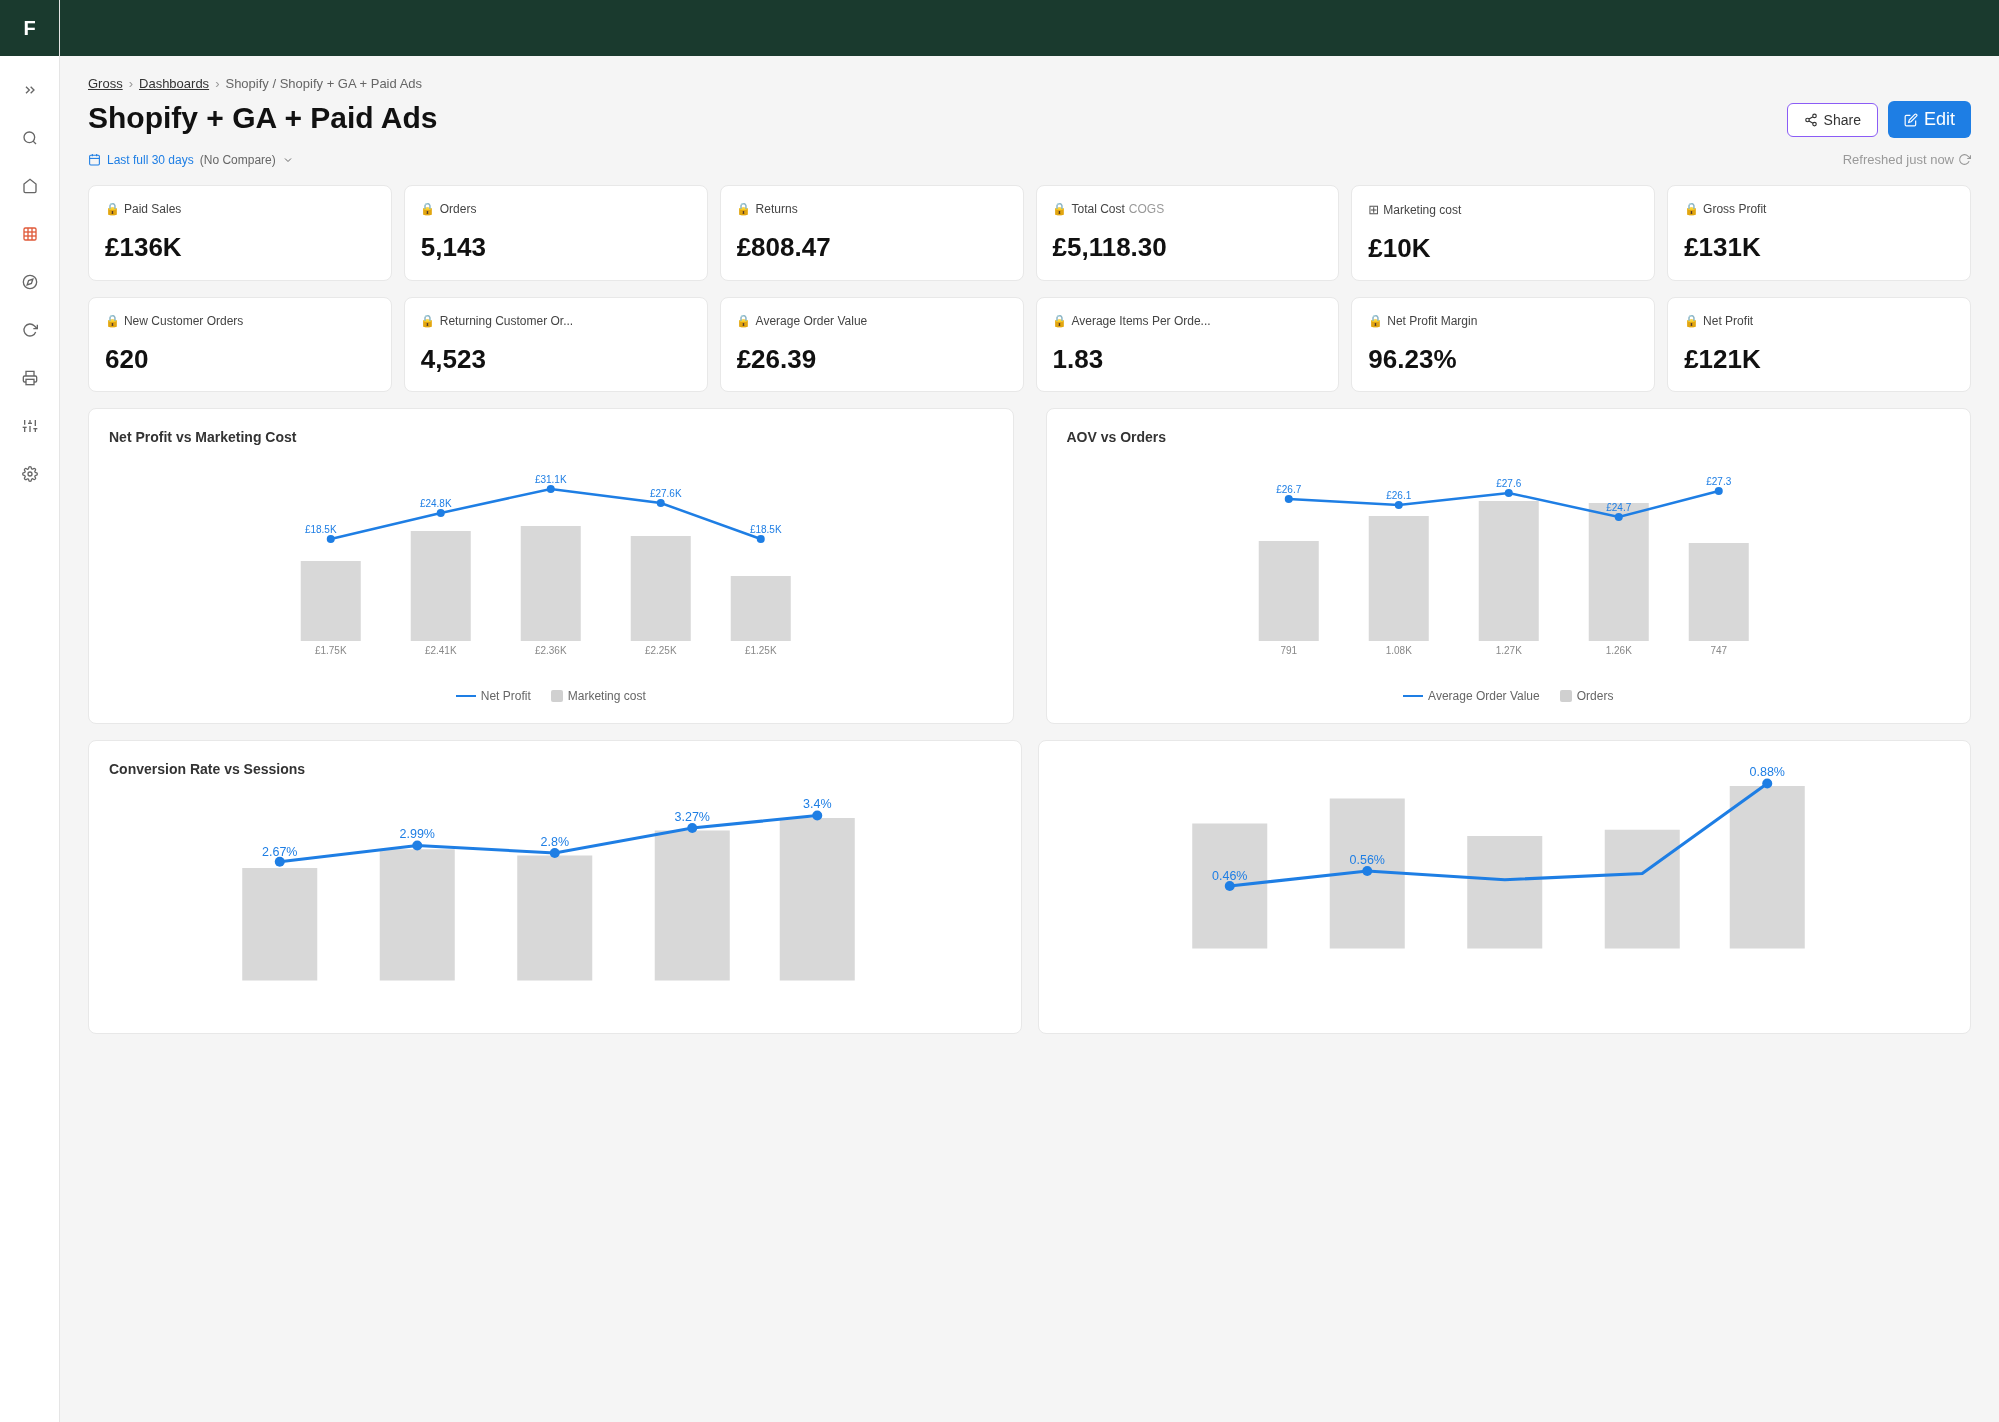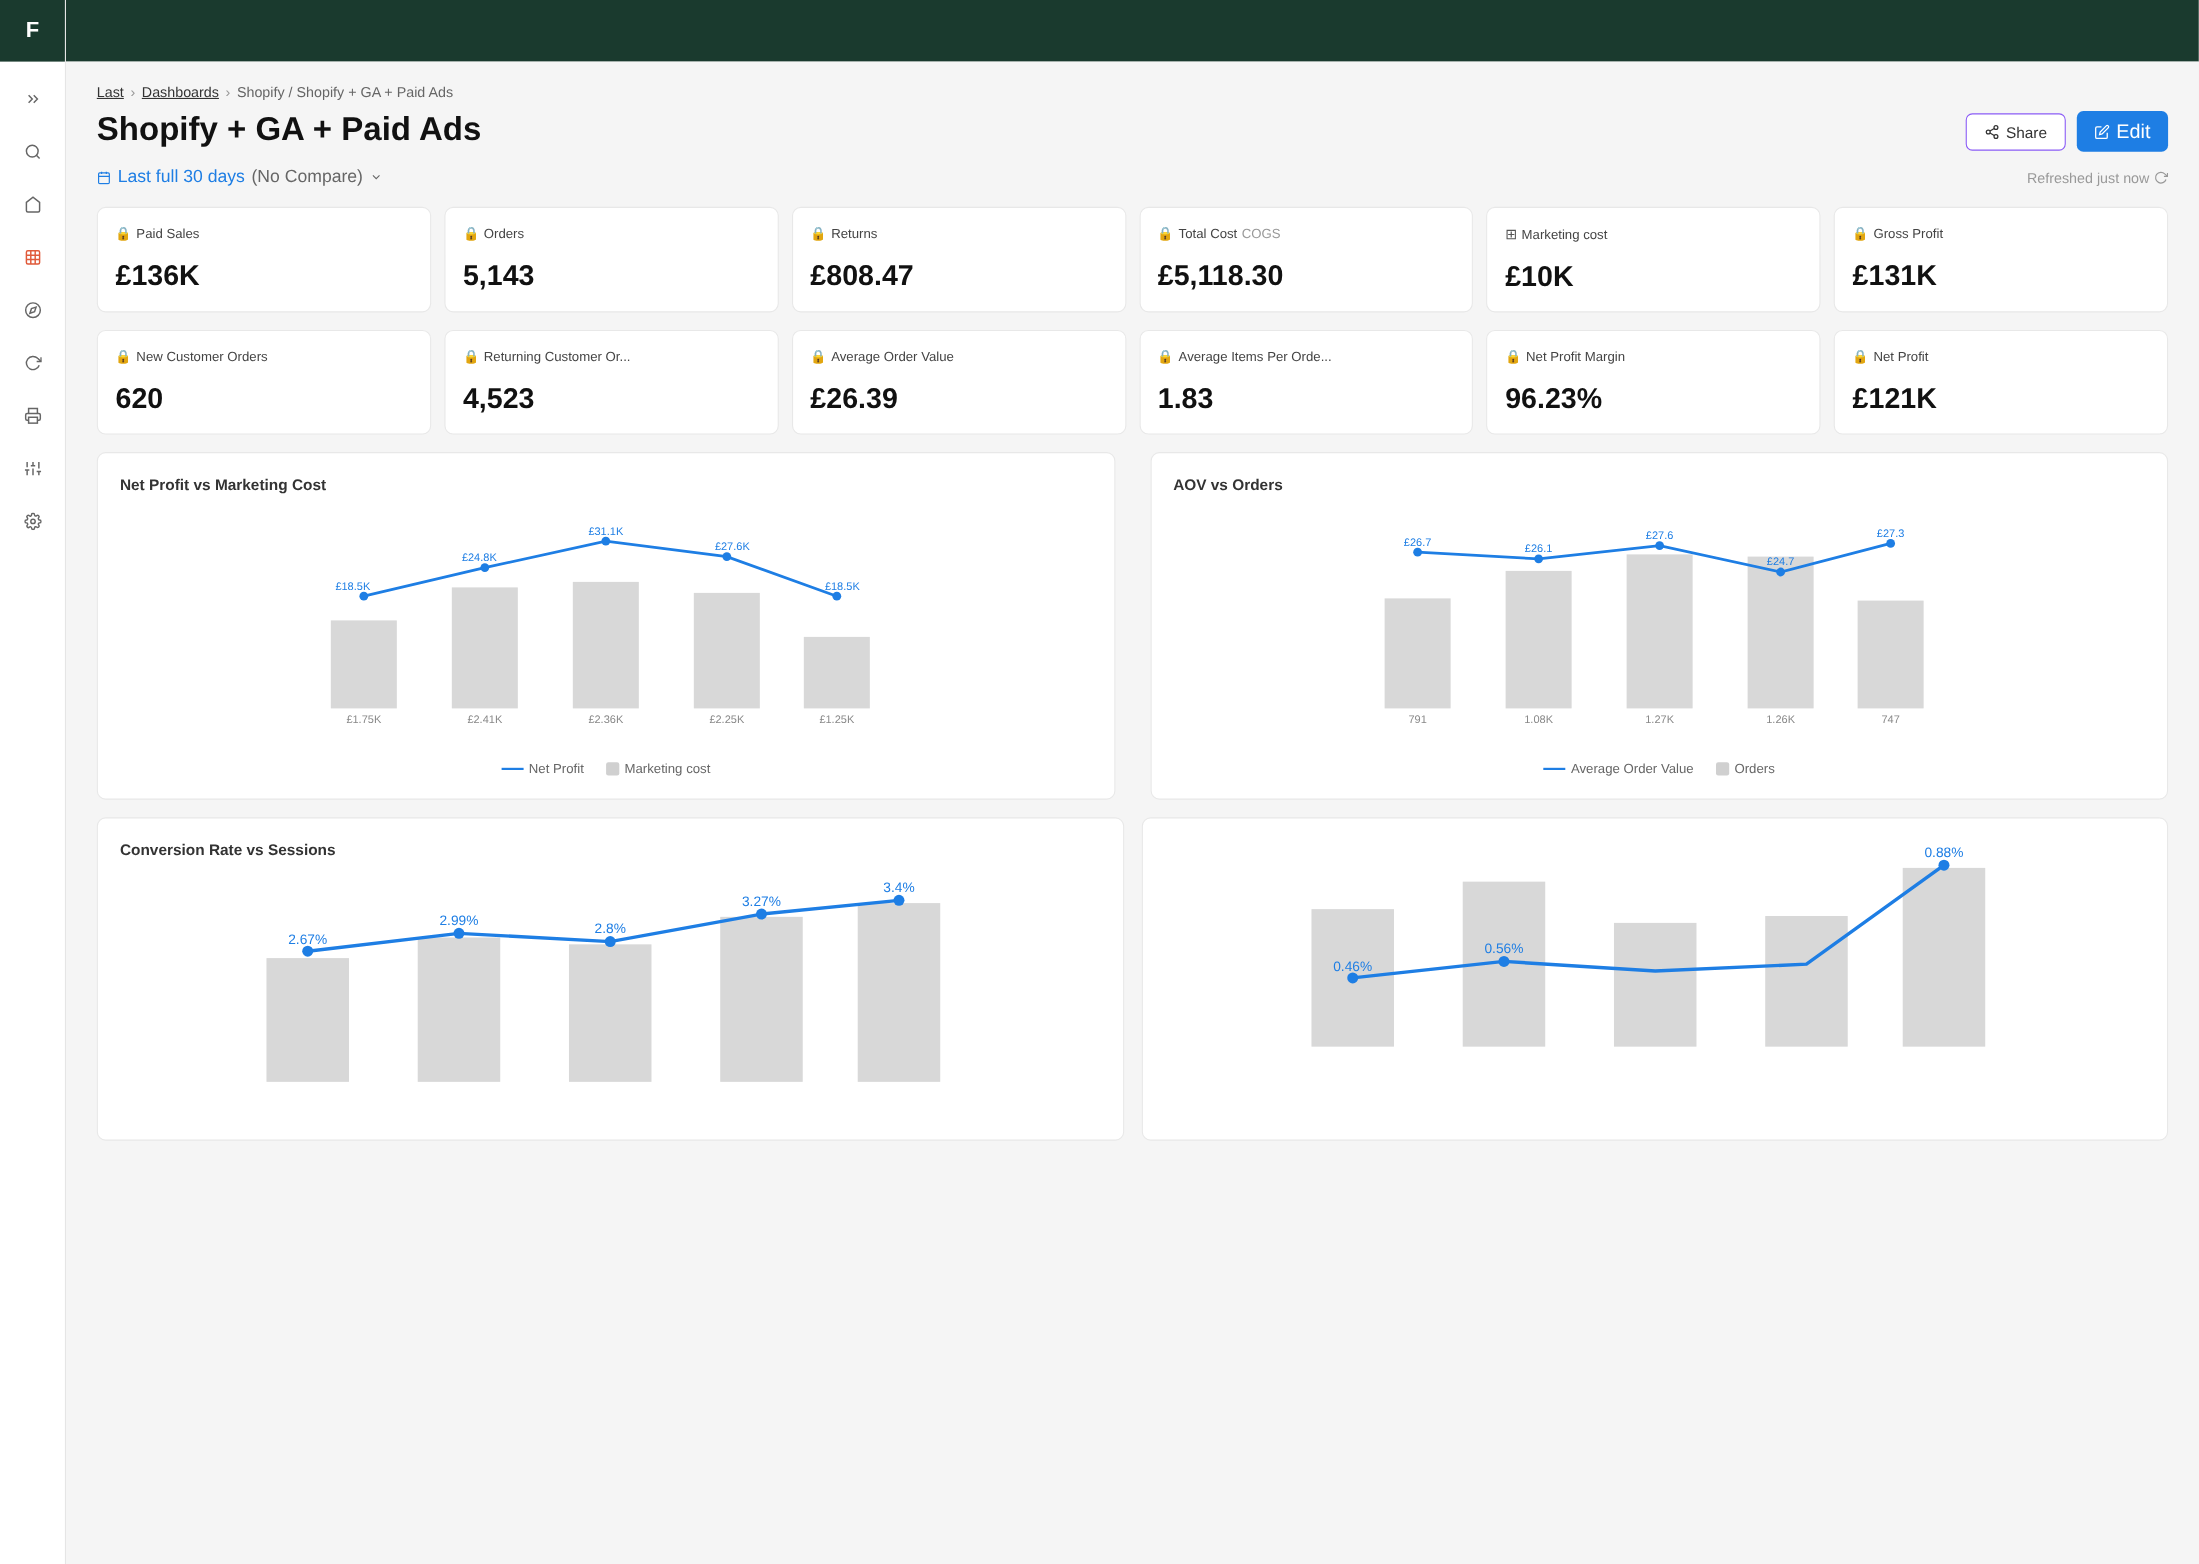--- a/index.html
+++ b/index.html
@@ -135,21 +135,21 @@
     .filter-bar {
       display: flex;
       align-items: center;
       justify-content: space-between;
       margin-bottom: 18px;
     }
     .date-filter {
       display: flex;
       align-items: center;
       gap: 6px;
-      font-size: 16px;
+      font-size: 12px;
       color: #1e7ee4;
       cursor: pointer;
     }
     .date-filter .compare { color: #666; }
     .refresh-text {
       font-size: 13px;
       color: #999;
       display: flex;
       align-items: center;
       gap: 4px;
@@ -328,21 +328,21 @@
     </div>
   </div>
 </div>
 
 <div class="main">
   <div class="topbar"></div>
 
   <div class="content">
 
     <div class="breadcrumb">
-      <a>Last</a>
+      <a>Gross</a>
       <span class="sep">›</span>
       <a>Dashboards</a>
       <span class="sep">›</span>
       <span class="current">Shopify / Shopify + GA + Paid Ads</span>
     </div>
 
     <div class="page-header">
       <h1 class="page-title">Shopify + GA + Paid Ads</h1>
       <div class="header-actions">
         <button class="btn-share">

